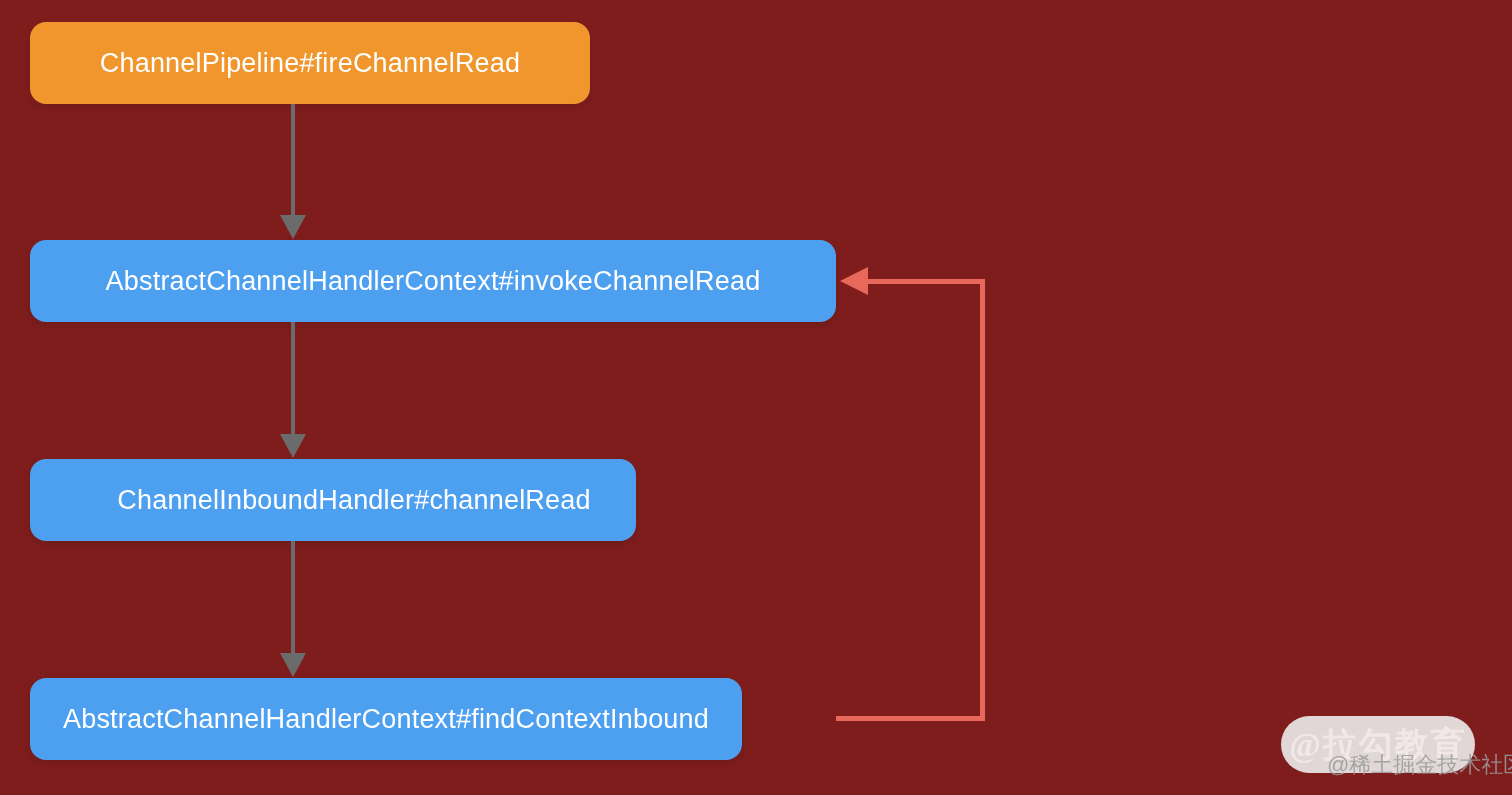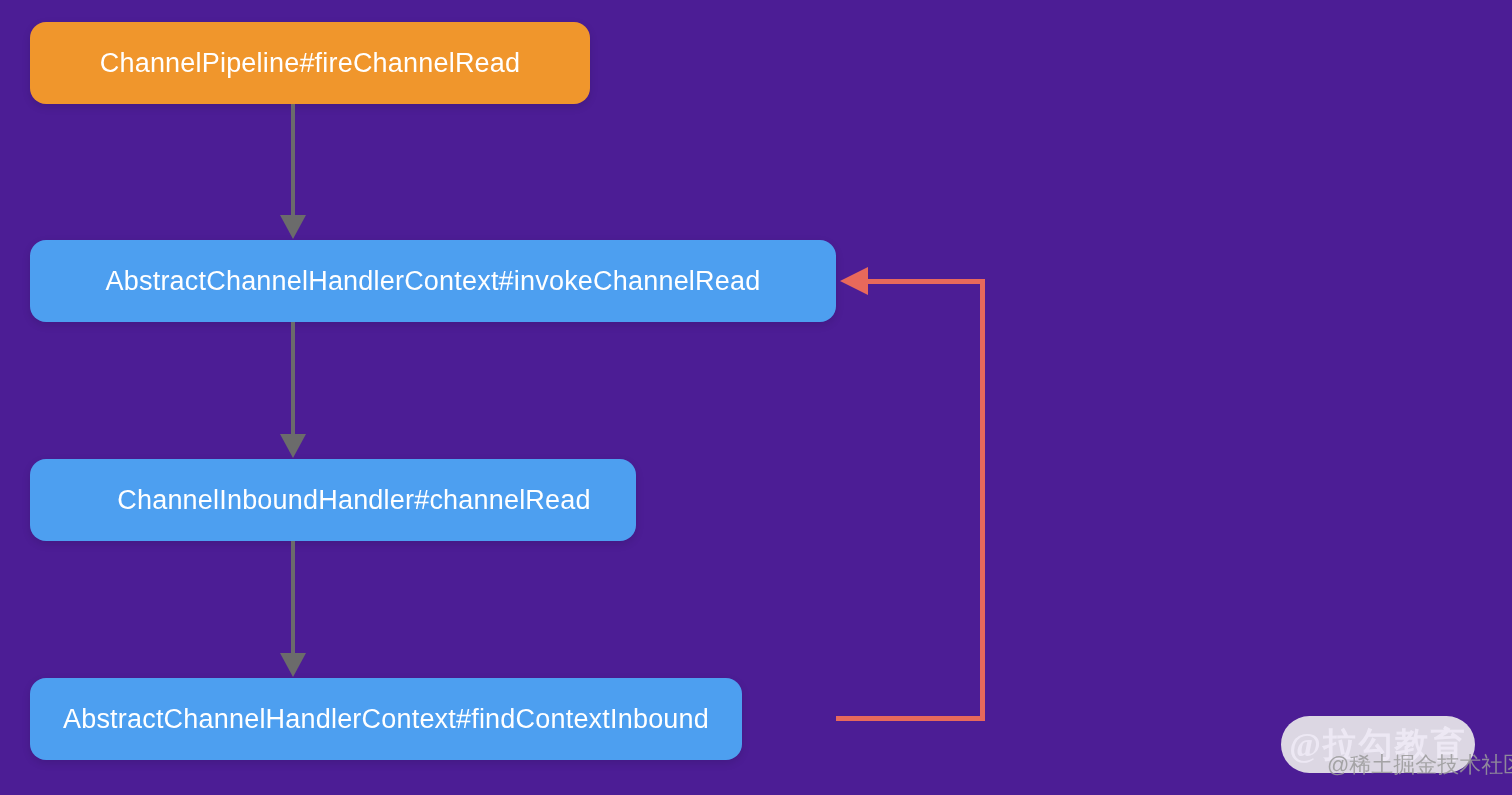--- a/index.html
+++ b/index.html
@@ -16,21 +16,21 @@
   html, body { margin: 0; padding: 0; }
   body {
     width: 1512px; height: 795px;
     background: #FFFFFF;
     font-family: "Liberation Sans", sans-serif;
     overflow: hidden;
   }
   .canvas {
     position: relative;
     width: 1512px; height: 795px;
-    background: #4c1d95;
+    background: #7f1d1d;
   }
   .node {
     position: absolute;
     height: 82px;
     border-radius: 16px;
     display: flex;
     align-items: center;
     justify-content: center;
     color: var(--node-text);
     font-size: 27px;

